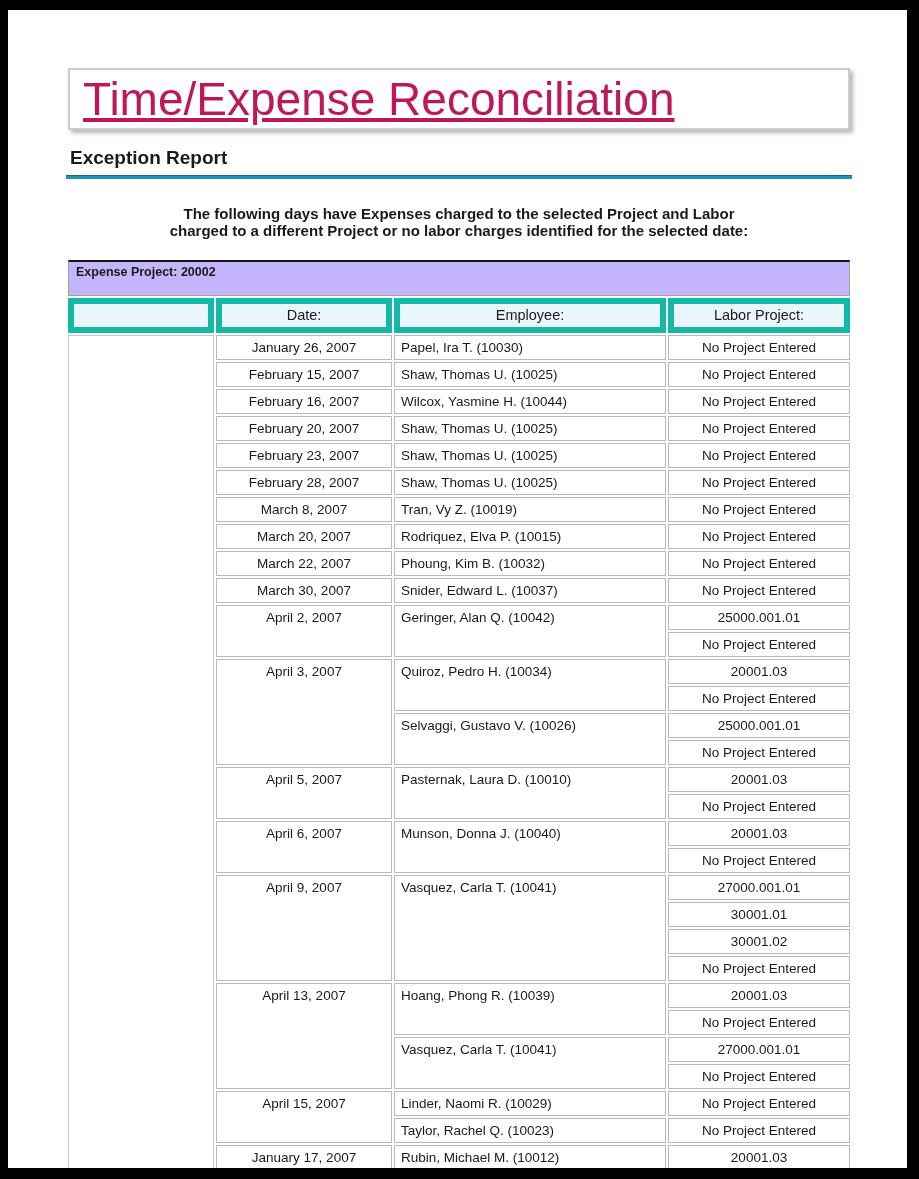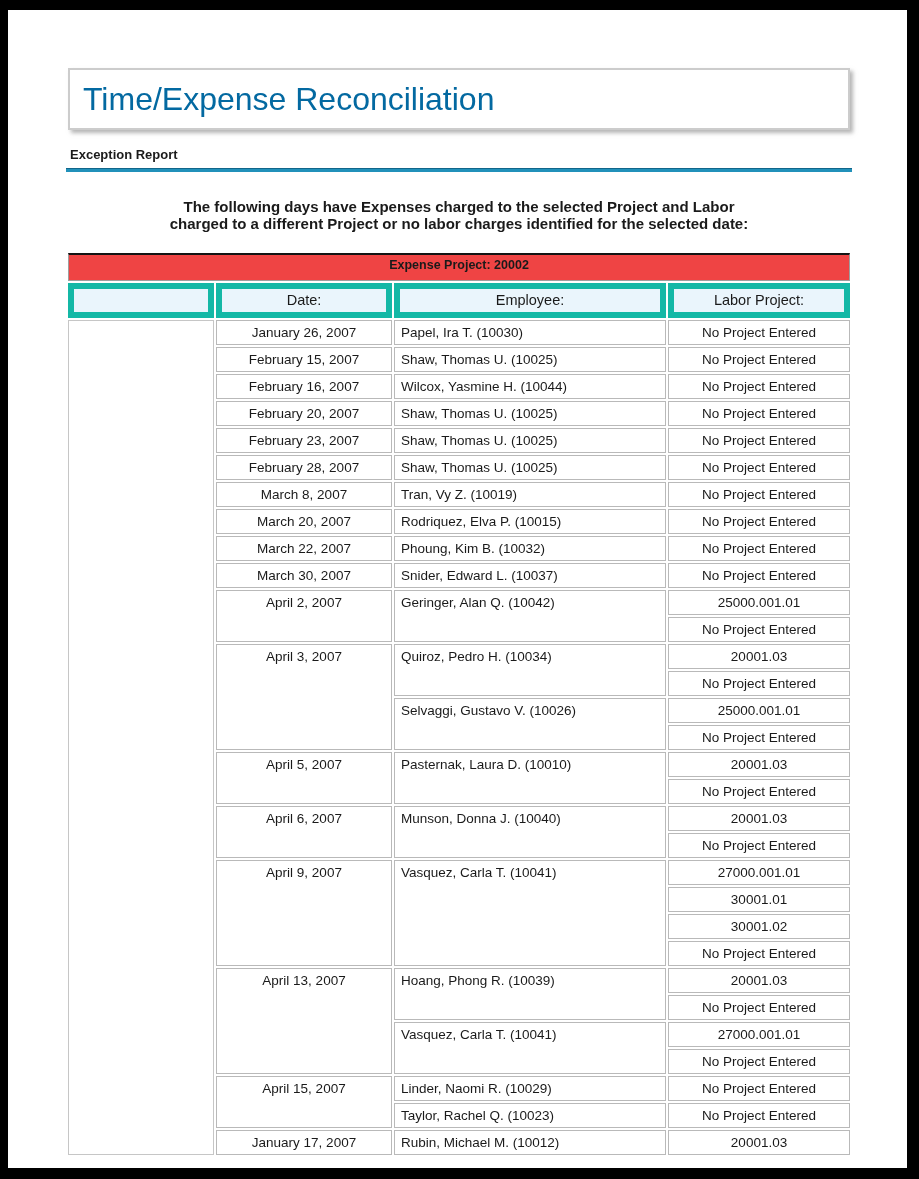--- a/index.html
+++ b/index.html
@@ -27,35 +27,36 @@
     width: 782px;
     height: 62px;
     background: #fff;
     border: 2px solid #cccccc;
     box-shadow: 3px 3px 4px rgba(120,120,120,0.55);
     display: flex;
     align-items: center;
     padding-left: 13px;
   }
   .title-box h1 {
-    font-size: 32px;
+    font-size: 46px;
     font-weight: 400;
     letter-spacing: 0px;
-    color: #0369a1;
+    color: #be185d;
+    text-decoration: underline;
   }
   
   .subheader {
     margin-top: 17px;
     display: flex;
     justify-content: space-between;
     align-items: flex-end;
     padding: 0 3px 0 4px;
   }
   .section-title {
-    font-size: 13px;
+    font-size: 19px;
     font-weight: 700;
     padding-bottom: 6px;
   }
   .proj-info {
     text-align: right;
     font-size: 13.5px;
     font-weight: 700;
     line-height: 16px;
   }
   .rule {
@@ -76,27 +77,26 @@
   
   table.report {
     margin-top: 19px;
     width: 786px;
     table-layout: fixed;
     border-collapse: separate;
     border-spacing: 2px;
   }
   td { overflow: hidden; white-space: nowrap; }
   td.band {
-    background: #ef4444;
+    background: #c4b5fd;
     border: 1px solid #9e9e9e;
     border-top: 2px solid #141414;
     font-weight: 700;
     font-size: 12.5px;
-    padding: 3px 7px 8px;
-    text-align: center;
+    padding: 3px 7px 16px;
   }
   td.colhead {
     background: #eaf5fc;
     border: 6px solid #14b8a6;
     text-align: center;
     font-size: 14.5px;
     padding: 3px 4px 4px;
   }
   td.c-spacer {
     background: #fff;

